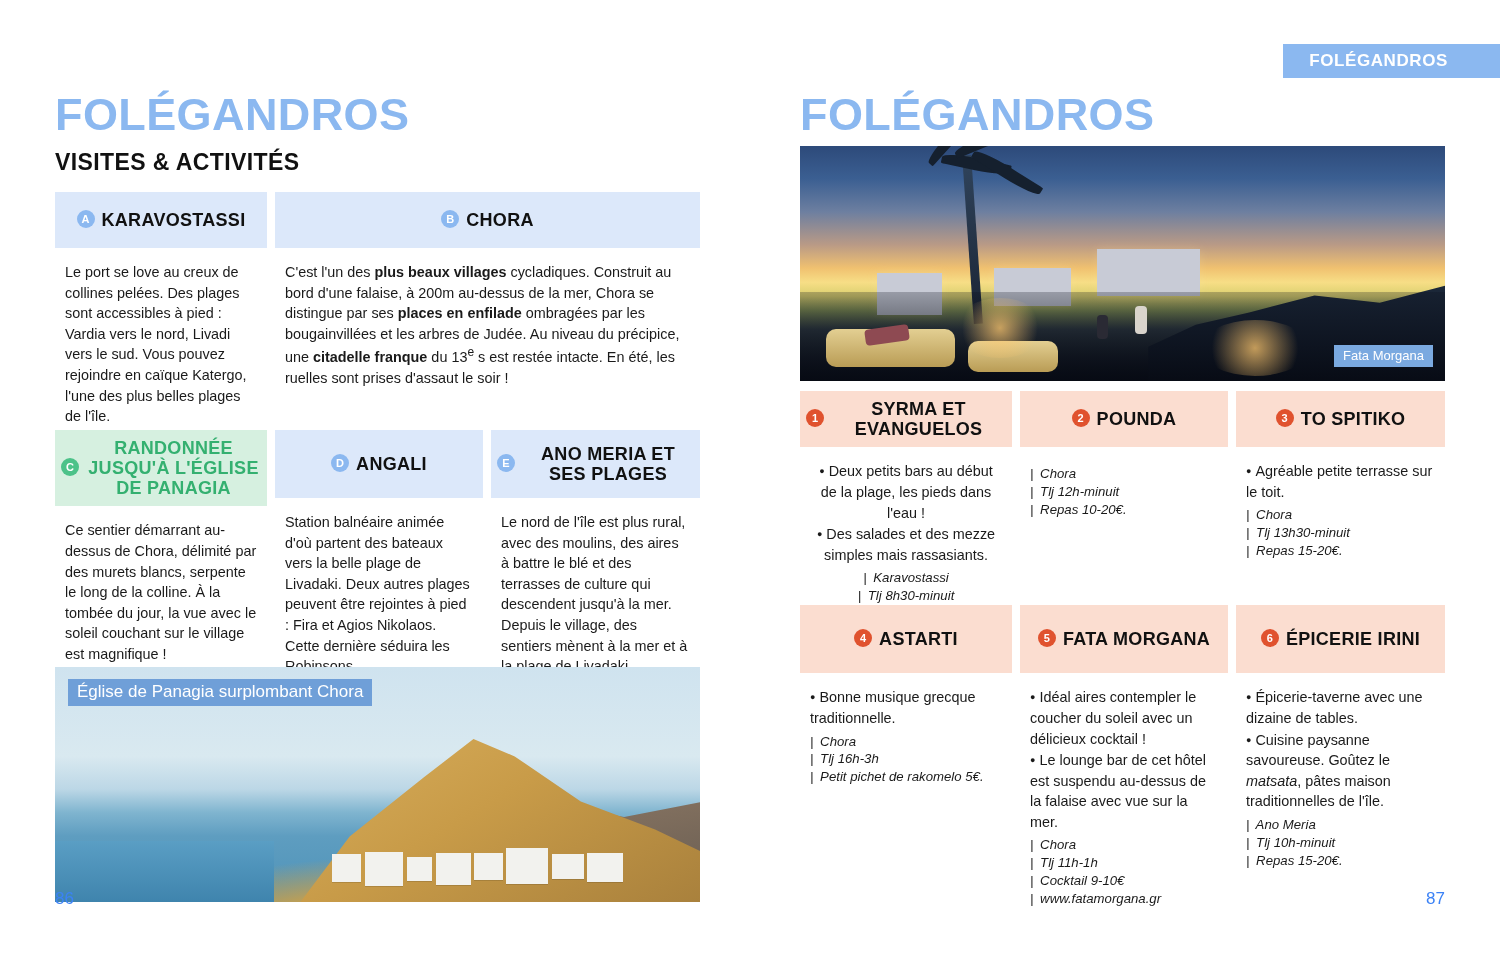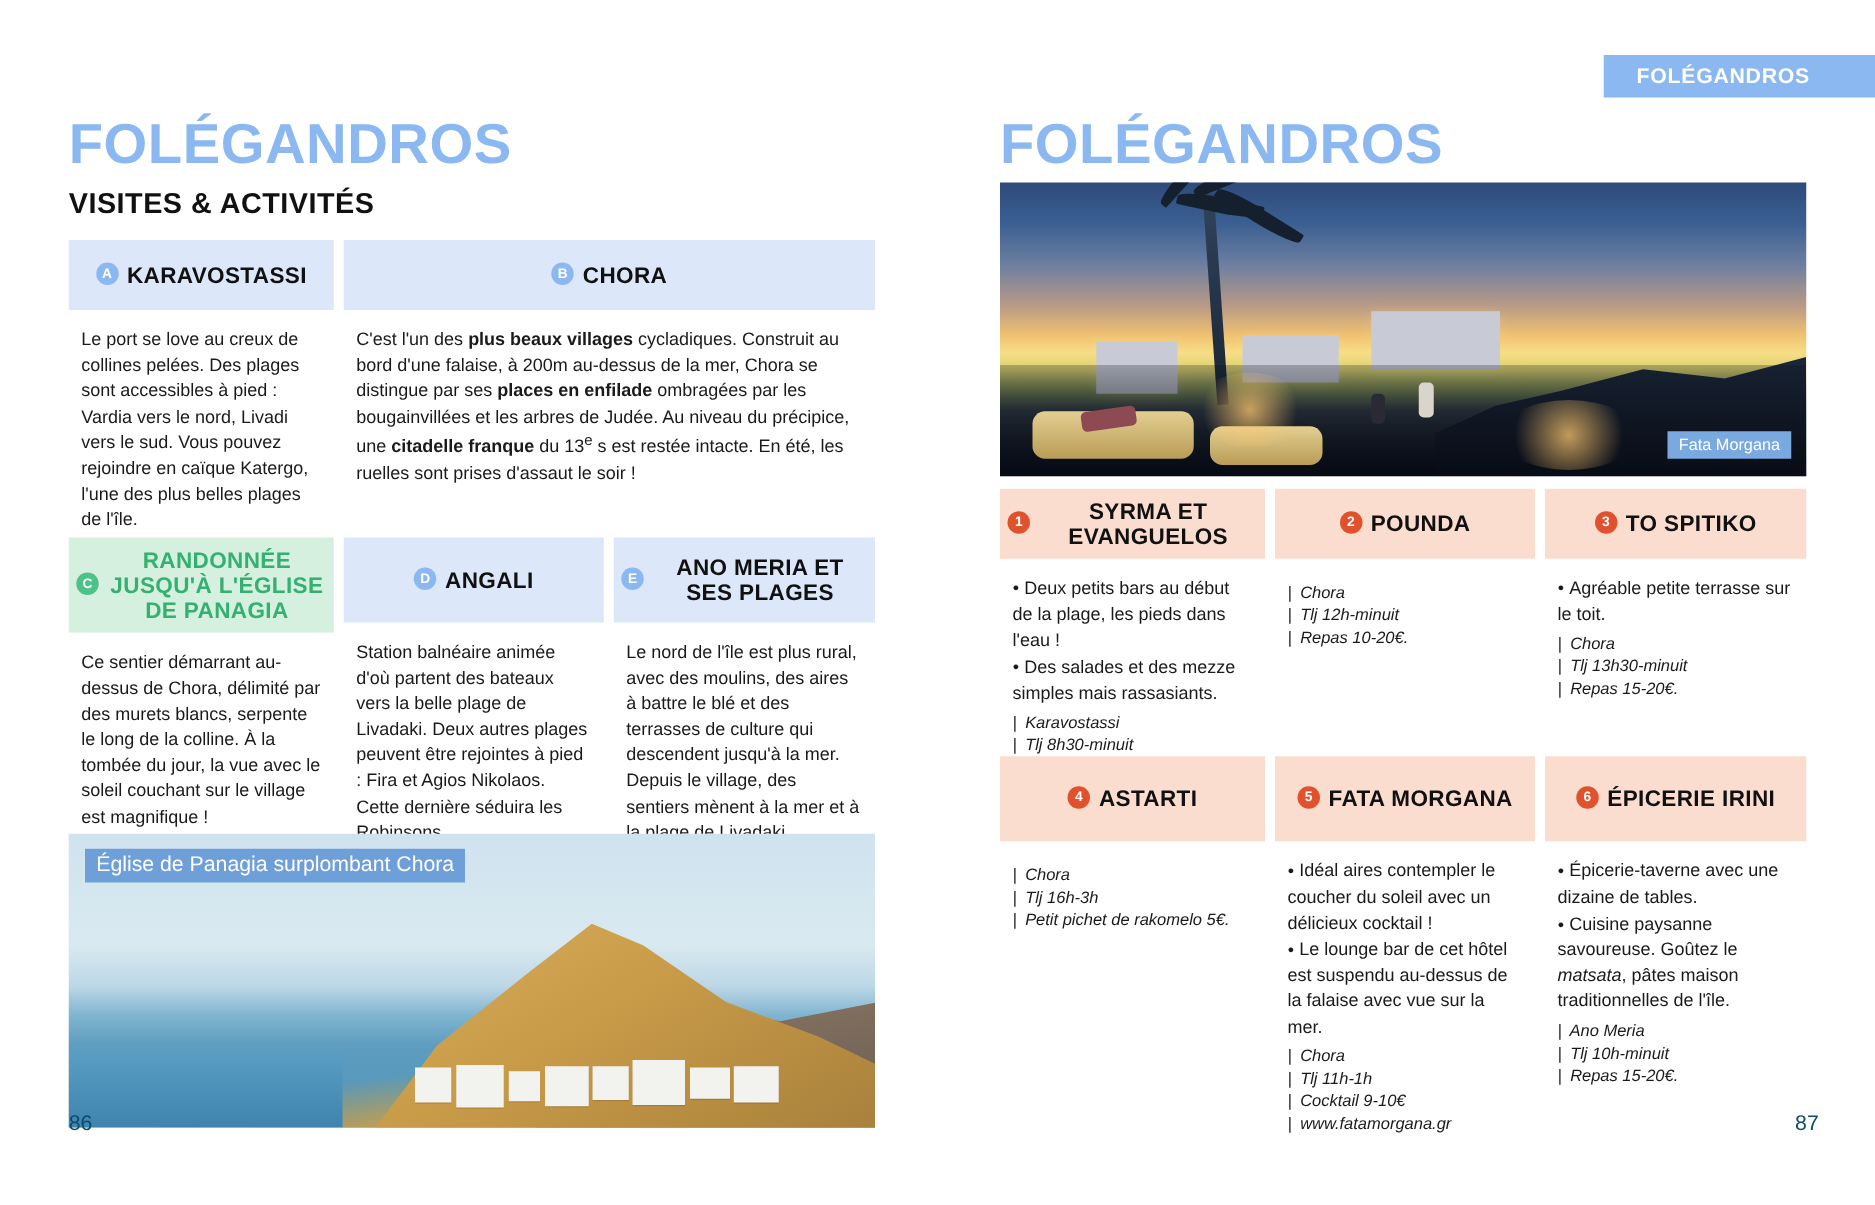--- a/index.html
+++ b/index.html
@@ -139,24 +139,24 @@
   .bldg {
     position: absolute; background: #c8cbd6;
     box-shadow: 0 0 10px rgba(255,230,180,.18);
   }
   .lounge { position:absolute; background: linear-gradient(to bottom,#e3cf92,#b99c55); border-radius: 10px; }
   .glow { position:absolute; border-radius:50%; background: radial-gradient(circle, rgba(255,200,110,.75), rgba(255,180,80,0) 70%); }
   .person { position:absolute; background:#2a2a34; border-radius: 4px; }
 
   
   .page-num {
-    position: absolute; bottom: 55px; font-size: 17px; color: #0c4a6e;
+    position: absolute; bottom: 55px; font-size: 17px; color: #3b82f6;
   }
   .page-num.left  { left: 55px; }
-  .page-num.right { right: 45px; margin-top: 48px; }
+  .page-num.right { right: 55px; margin-top: 48px; }
 </style>
 </head>
 <body>
 
 <div class="spread">
 
   <div class="page page-left">
     <div class="content-left">
 
       <div class="big-title">FOLÉGANDROS</div>
@@ -277,21 +277,21 @@
         <div class="photo-caption cap-br">Fata Morgana</div>
       </div>
 
       <div class="card-row" style="margin-top:10px;">
 
         <div class="card" style="width:212px;">
           <div class="card-head peach">
             <span class="badge red">1</span>
             <span class="card-title">SYRMA ET EVANGUELOS</span>
           </div>
-          <div class="card-body" style="height:152px;">
+          <div class="card-body" style="height:152px;text-align:center;">
             <div id="r0-bul">
                 <div class="bullet-line">Deux petits bars au début de la plage, les pieds dans l'eau !</div>
                 <div class="bullet-line">Des salades et des mezze simples mais rassasiants.</div>
               </div>
             <div class="meta" id="r0-meta">
                 <div><span class="bar">|</span> Karavostassi</div>
                 <div><span class="bar">|</span> Tlj 8h30-minuit</div>
                 <div><span class="bar">|</span> Salade 7-9€.</div>
               </div>
           </div>
@@ -332,20 +332,21 @@
 
       <div class="card-row" style="margin-top:6px;">
 
         <div class="card" style="width:212px;">
           <div class="card-head peach" style="min-height:68px;">
             <span class="badge red">4</span>
             <span class="card-title">ASTARTI</span>
           </div>
           <div class="card-body" style="height:158px;">
             <div id="r3-bul">
+                <div class="bullet-line">Bonne musique grecque traditionnelle.</div>
               </div>
             <div class="meta" id="r3-meta">
                 <div><span class="bar">|</span> Chora</div>
                 <div><span class="bar">|</span> Tlj 16h-3h</div>
                 <div><span class="bar">|</span> Petit pichet de rakomelo 5€.</div>
               </div>
           </div>
         </div>
 
         <div class="card" style="width:208px;">

